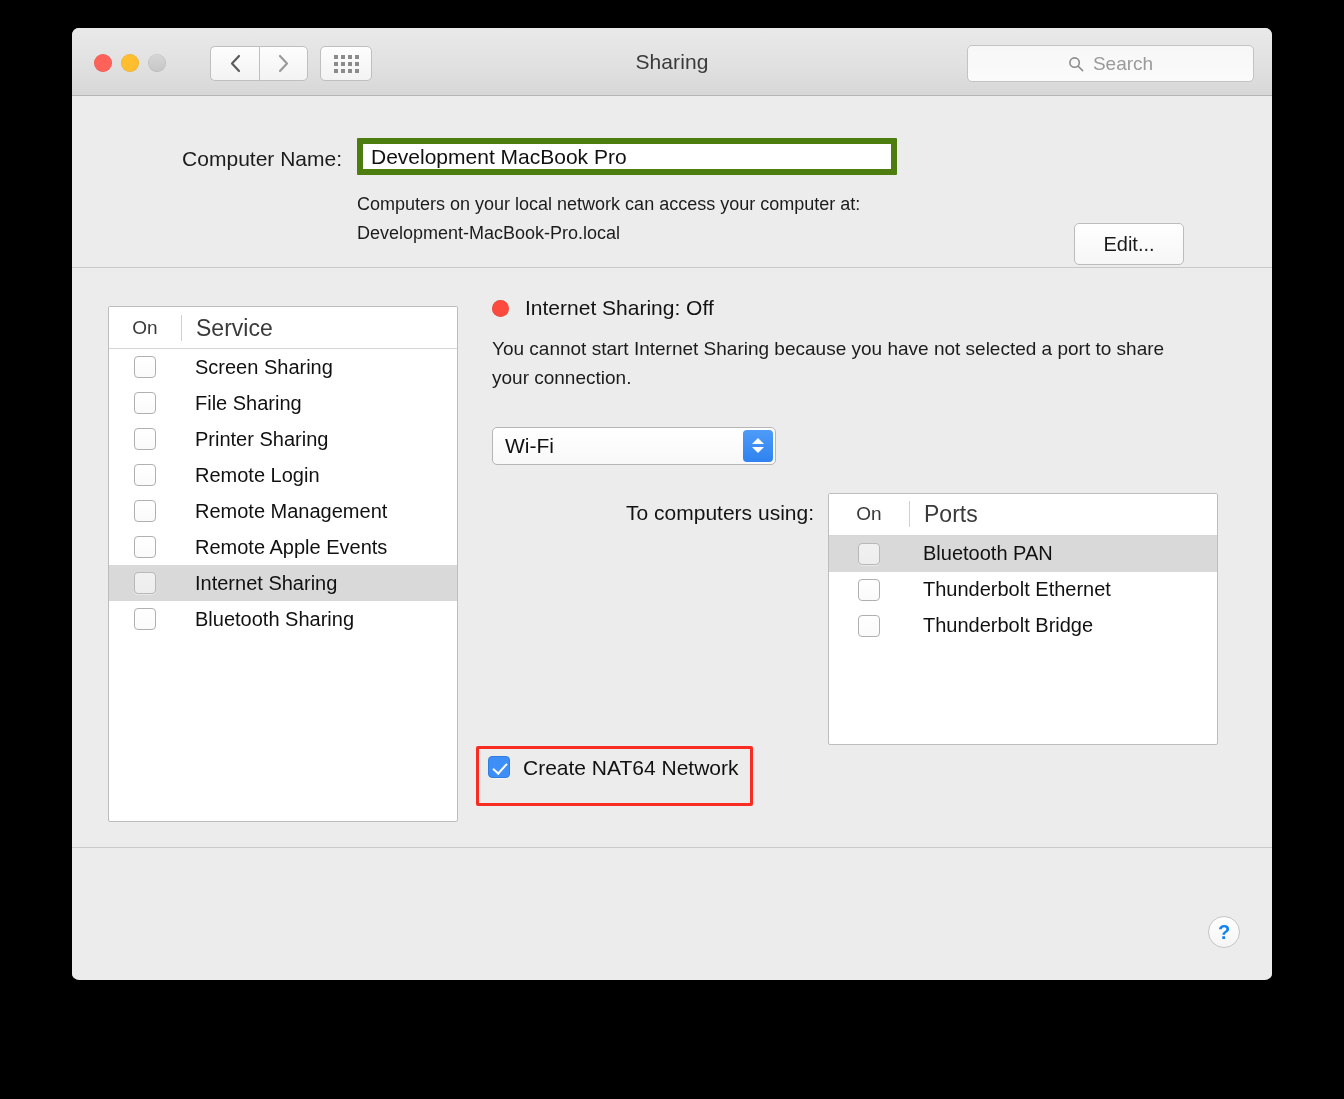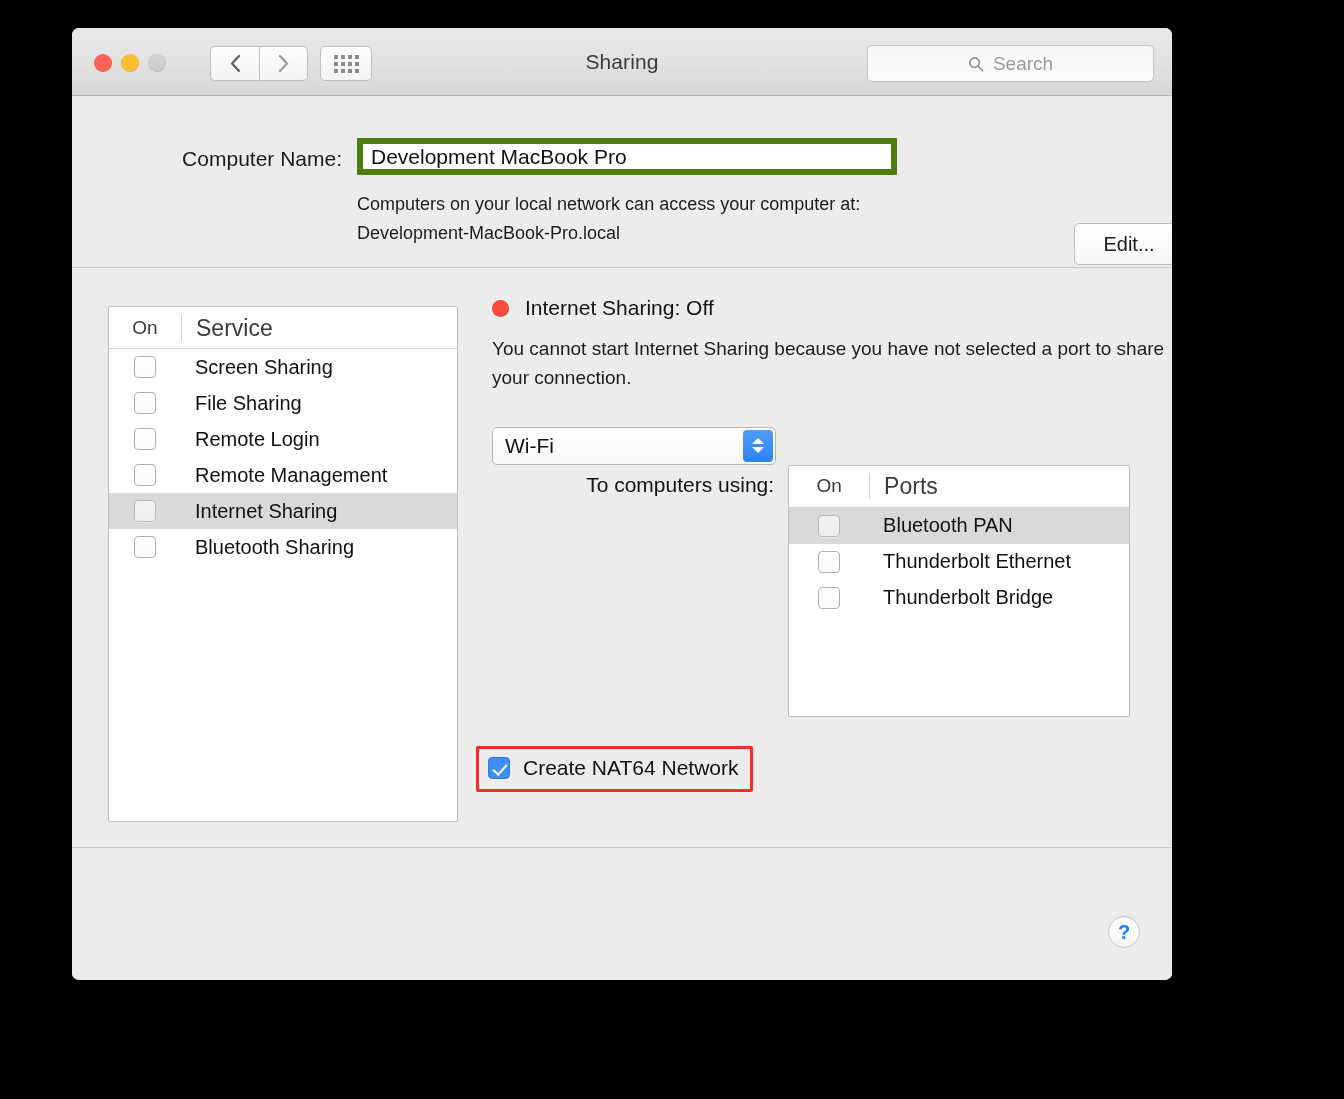--- a/index.html
+++ b/index.html
@@ -11,21 +11,21 @@
     font-family: "Liberation Sans", sans-serif;
     overflow: hidden;
     position: relative;
   }
 
   
   #window {
     position: absolute;
     left: 72px;
     top: 28px;
-    width: 1100px;
+    width: 1200px;
     height: 952px;
     background: #ececec;
     border-radius: 7px;
     overflow: hidden;
     box-shadow: 0 22px 55px rgba(0,0,0,0.85);
   }
 
   
   #titlebar {
     position: relative;
@@ -295,20 +295,21 @@
     display: flex; flex-direction: column;
     align-items: center; justify-content: center;
     gap: 3px;
   }
   .caret { width: 0; height: 0; }
   .caret.up   { border-left: 6px solid transparent; border-right: 6px solid transparent; border-bottom: 6px solid #fff; }
   .caret.down { border-left: 6px solid transparent; border-right: 6px solid transparent; border-top: 6px solid #fff; }
 
   #to-computers-row {
     display: flex;
+    margin-top: 28px;
   }
   #to-computers-label {
     width: 336px;
     text-align: right;
     font-size: 21px;
     color: #131313;
     padding-right: 14px;
     padding-top: 8px;
   }
   #ports-list {
@@ -320,23 +321,22 @@
   }
   #ports-list .tbl-head .col-on { width: 80px; }
   #ports-list .row .cell-on { width: 80px; }
 
   
   #nat64-wrap {
     position: absolute;
     left: 404px; top: 478px;
     border: 3px solid #f92c23;
     border-radius: 2px;
-    padding: 7px 11px 9px 9px;
-    display: flex;
-    align-items: center;
+    padding: 7px 11px 23px 9px;
+    display: flex;
     gap: 13px;
   }
   #nat64-label { font-size: 21px; color: #111111; }
 
   
   #footer {
     position: relative;
     height: 130px;
     background: #ececec;
   }
@@ -440,27 +440,39 @@
           <div class="row">
             <div class="cell-on">
               <span class="cb"></span>
             </div>
             <div class="cell-name">File Sharing</div>
           </div>
           <div class="row">
             <div class="cell-on">
               <span class="cb"></span>
             </div>
+            <div class="cell-name">Printer Sharing</div>
+          </div>
+          <div class="row">
+            <div class="cell-on">
+              <span class="cb"></span>
+            </div>
             <div class="cell-name">Remote Login</div>
           </div>
           <div class="row">
             <div class="cell-on">
               <span class="cb"></span>
             </div>
             <div class="cell-name">Remote Management</div>
+          </div>
+          <div class="row">
+            <div class="cell-on">
+              <span class="cb"></span>
+            </div>
+            <div class="cell-name">Remote Apple Events</div>
           </div>
           <div class="row selected">
             <div class="cell-on">
               <span class="cb dim"></span>
             </div>
             <div class="cell-name">Internet Sharing</div>
           </div>
           <div class="row">
             <div class="cell-on">
               <span class="cb"></span>

